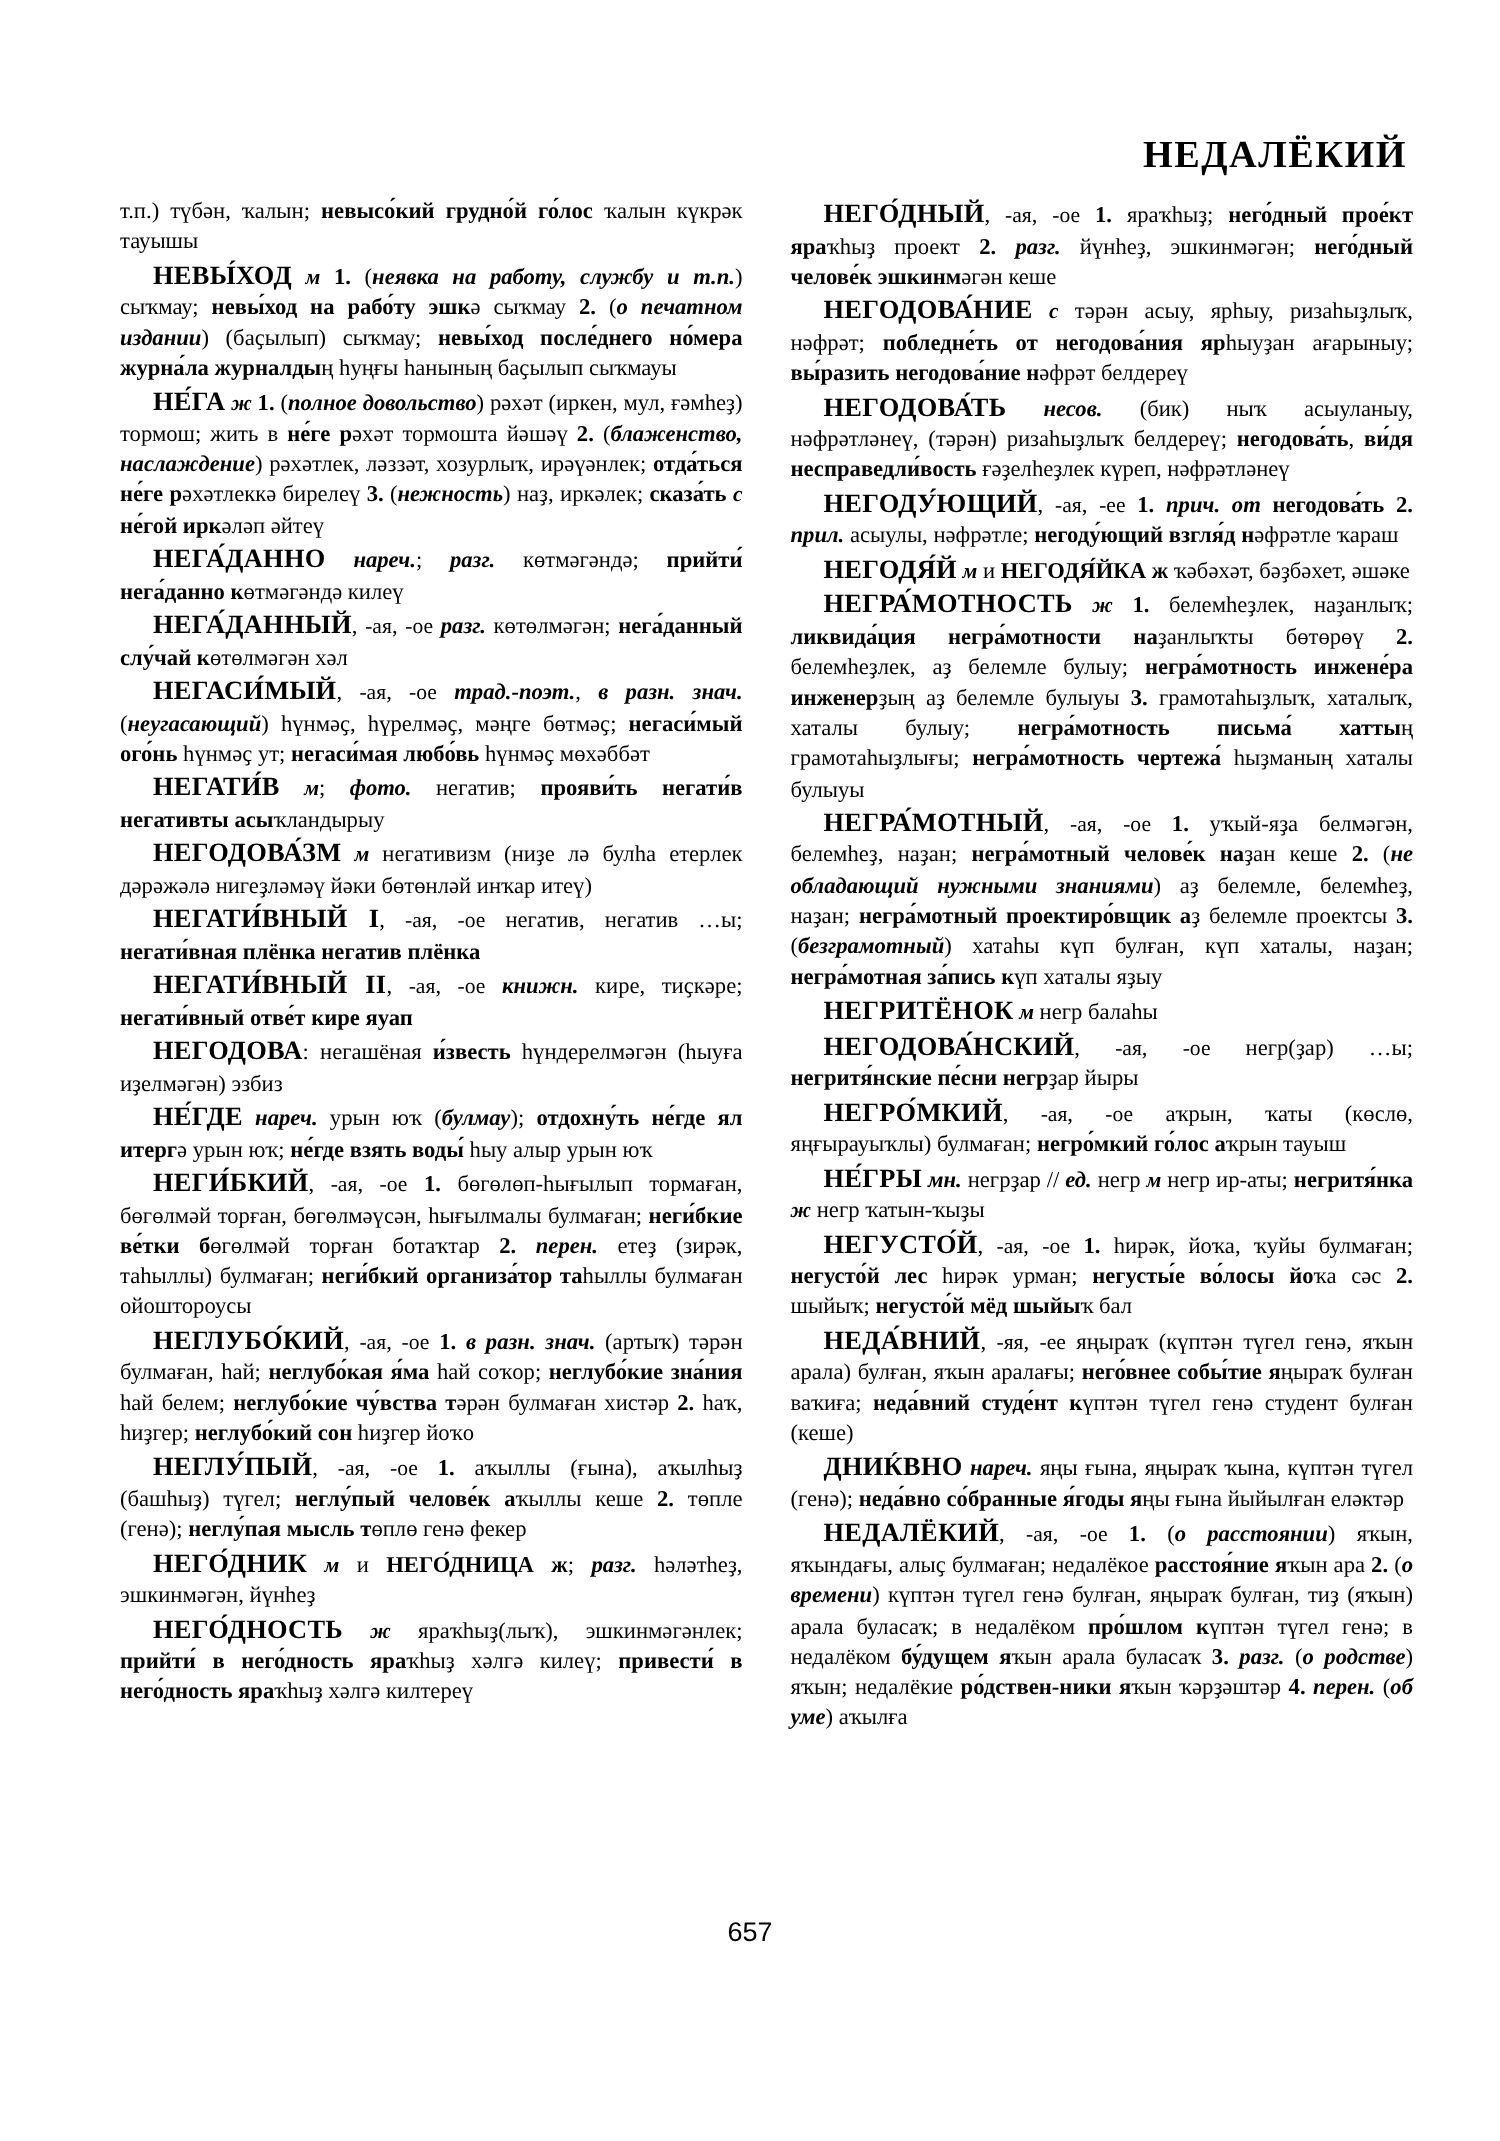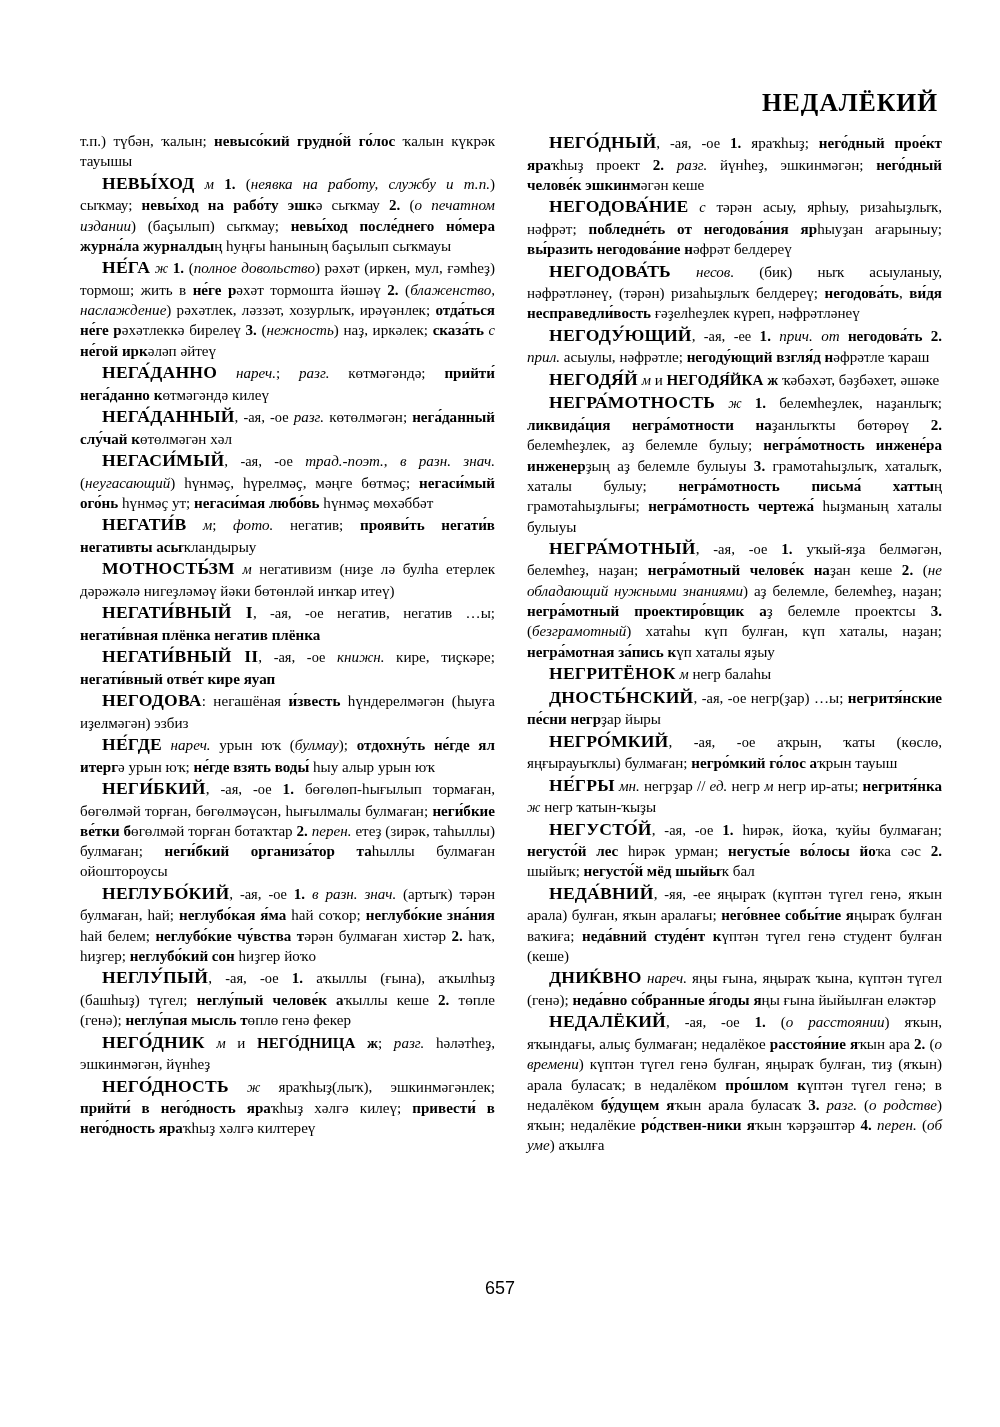--- a/index.html
+++ b/index.html
@@ -59,20 +59,21 @@
     font-weight: bold;
     font-size: 17.6px;
     letter-spacing: 0.2px;
     margin-top: 28px;
   }
   .b {
     font-weight: bold;
   }
   .i {
     font-style: italic;
+    font-weight: bold;
   }
   .num {
     font-weight: bold;
   }
   .sm {
     font-size: 14.4px;
   }
   .page-number {
     position: absolute;
     top: 1278px;
@@ -92,41 +93,41 @@
 
   <div class="columns">
     <div class="col" id="col-left">
         <p class="entry cont">т.п.) түбән, ҡалын; <span class="b">невысо́кий грудно́й го́лос</span> ҡалын күкрәк тауышы</p>
         <p class="entry"><span class="hw"><span class="b">НЕВЫ́ХОД</span></span> <span class="i sm">м</span> <span class="num">1.</span> (<span class="i">неявка на работу, службу и т.п.</span>) сыҡмау; <span class="b">невы́ход на рабо́ту эшк</span>ә сыҡмау <span class="num">2.</span> (<span class="i">о печатном издании</span>) (баҫылып) сыҡмау; <span class="b">невы́ход после́днего но́мера журна́ла журналды</span>ң һуңғы һанының баҫылып сыҡмауы</p>
         <p class="entry"><span class="hw"><span class="b">НЕ́ГА</span></span> <span class="i sm">ж</span> <span class="num">1.</span> (<span class="i">полное довольство</span>) рәхәт (иркен, мул, ғәмһеҙ) тормош; жить в <span class="b">не́ге р</span>әхәт тормошта йәшәү <span class="num">2.</span> (<span class="i">блаженство, наслаждение</span>) рәхәтлек, ләззәт, хозурлыҡ, ирәүәнлек; <span class="b">отда́ться не́ге р</span>әхәтлеккә бирелеү <span class="num">3.</span> (<span class="i">нежность</span>) наҙ, иркәлек; <span class="b">сказа́ть</span> <span class="i sm">с</span> <span class="b">не́гой ирк</span>әләп әйтеү</p>
         <p class="entry"><span class="hw"><span class="b">НЕГА́ДАННО</span></span> <span class="i">нареч.</span>; <span class="i">разг.</span> көтмәгәндә; <span class="b">прийти́ нега́данно к</span>өтмәгәндә килеү</p>
         <p class="entry"><span class="hw"><span class="b">НЕГА́ДАННЫЙ</span></span>, <span class="sm">-ая</span>, <span class="sm">-ое</span> <span class="i">разг.</span> көтөлмәгән; <span class="b">нега́данный слу́чай к</span>өтөлмәгән хәл</p>
         <p class="entry"><span class="hw"><span class="b">НЕГАСИ́МЫЙ</span></span>, <span class="sm">-ая</span>, <span class="sm">-ое</span> <span class="i">трад.-поэт.</span>, <span class="i">в разн. знач.</span> (<span class="i">неугасающий</span>) һүнмәҫ, һүрелмәҫ, мәңге бөтмәҫ; <span class="b">негаси́мый ого́нь</span> һүнмәҫ ут; <span class="b">негаси́мая любо́вь</span> һүнмәҫ мөхәббәт</p>
         <p class="entry"><span class="hw"><span class="b">НЕГАТИ́В</span></span> <span class="i sm">м</span>; <span class="i">фото.</span> негатив; <span class="b">прояви́ть негати́в негативты асы</span>ҡландырыу</p>
-        <p class="entry"><span class="hw"><span class="b">МОТНОСТЬ́ЗМ</span></span> <span class="i sm">м</span> негативизм (ниҙе лә булһа етерлек дәрәжәлә нигеҙләмәү йәки бөтөнләй инҡар итеү)</p>
+        <p class="entry"><span class="hw"><span class="b">НЕГОДОВА́ЗМ</span></span> <span class="i sm">м</span> негативизм (ниҙе лә булһа етерлек дәрәжәлә нигеҙләмәү йәки бөтөнләй инҡар итеү)</p>
         <p class="entry"><span class="hw"><span class="b">НЕГАТИ́ВНЫЙ</span> I</span>, <span class="sm">-ая</span>, <span class="sm">-ое</span> негатив, негатив …ы; <span class="b">негати́вная плёнка негатив плёнка</span></p>
         <p class="entry"><span class="hw"><span class="b">НЕГАТИ́ВНЫЙ</span> II</span>, <span class="sm">-ая</span>, <span class="sm">-ое</span> <span class="i">книжн.</span> кире, тиҫкәре; <span class="b">негати́вный отве́т кире яуап</span></p>
         <p class="entry"><span class="hw">НЕГОДОВА</span>: негашёная <span class="b">и́звесть</span> һүндерелмәгән (һыуға иҙелмәгән) эзбиз</p>
         <p class="entry"><span class="hw"><span class="b">НЕ́ГДЕ</span></span> <span class="i">нареч.</span> урын юҡ (<span class="i">булмау</span>); <span class="b">отдохну́ть не́где ял итерг</span>ә урын юҡ; <span class="b">не́где взять воды́</span> һыу алыр урын юҡ</p>
         <p class="entry"><span class="hw"><span class="b">НЕГИ́БКИЙ</span></span>, <span class="sm">-ая</span>, <span class="sm">-ое</span> <span class="num">1.</span> бөгөлөп-һығылып тормаған, бөгөлмәй торған, бөгөлмәүсән, һығылмалы булмаған; <span class="b">неги́бкие ве́тки б</span>өгөлмәй торған ботаҡтар <span class="num">2.</span> <span class="i">перен.</span> етеҙ (зирәк, таһыллы) булмаған; <span class="b">неги́бкий организа́тор та</span>һыллы булмаған ойоштороусы</p>
         <p class="entry"><span class="hw"><span class="b">НЕГЛУБО́КИЙ</span></span>, <span class="sm">-ая</span>, <span class="sm">-ое</span> <span class="num">1.</span> <span class="i">в разн. знач.</span> (артыҡ) тәрән булмаған, һай; <span class="b">неглубо́кая я́ма</span> һай соҡор; <span class="b">неглубо́кие зна́ния</span> һай белем; <span class="b">неглубо́кие чу́вства т</span>әрән булмаған хистәр <span class="num">2.</span> һаҡ, һиҙгер; <span class="b">неглубо́кий сон</span> һиҙгер йоҡо</p>
         <p class="entry"><span class="hw"><span class="b">НЕГЛУ́ПЫЙ</span></span>, <span class="sm">-ая</span>, <span class="sm">-ое</span> <span class="num">1.</span> аҡыллы (ғына), аҡылһыҙ (башһыҙ) түгел; <span class="b">неглу́пый челове́к а</span>ҡыллы кеше <span class="num">2.</span> төпле (генә); <span class="b">неглу́пая мысль т</span>өплө генә фекер</p>
         <p class="entry"><span class="hw"><span class="b">НЕГО́ДНИК</span></span> <span class="i sm">м</span> и <span class="b">НЕГО́ДНИЦА ж</span>; <span class="i">разг.</span> һәләтһеҙ, эшкинмәгән, йүнһеҙ</p>
         <p class="entry"><span class="hw"><span class="b">НЕГО́ДНОСТЬ</span></span> <span class="i sm">ж</span> яраҡһыҙ(лыҡ), эшкинмәгәнлек; <span class="b">прийти́ в него́дность яра</span>ҡһыҙ хәлгә килеү; <span class="b">привести́ в него́дность яра</span>ҡһыҙ хәлгә килтереү</p>
       </div>
     <div class="col" id="col-right">
         <p class="entry"><span class="hw"><span class="b">НЕГО́ДНЫЙ</span></span>, <span class="sm">-ая</span>, <span class="sm">-ое</span> <span class="num">1.</span> яраҡһыҙ; <span class="b">него́дный прое́кт яра</span>ҡһыҙ проект <span class="num">2.</span> <span class="i">разг.</span> йүнһеҙ, эшкинмәгән; <span class="b">него́дный челове́к эшкинм</span>әгән кеше</p>
         <p class="entry"><span class="hw"><span class="b">НЕГОДОВА́НИЕ</span></span> <span class="i sm">с</span> тәрән асыу, ярһыу, ризаһыҙлыҡ, нәфрәт; <span class="b">побледне́ть от негодова́ния яр</span>һыуҙан ағарыныу; <span class="b">вы́разить негодова́ние н</span>әфрәт белдереү</p>
         <p class="entry"><span class="hw"><span class="b">НЕГОДОВА́ТЬ</span></span> <span class="i">несов.</span> (бик) ныҡ асыуланыу, нәфрәтләнеү, (тәрән) ризаһыҙлыҡ белдереү; <span class="b">негодова́ть</span>, <span class="b">ви́дя несправедли́вость</span> ғәҙелһеҙлек күреп, нәфрәтләнеү</p>
         <p class="entry"><span class="hw"><span class="b">НЕГОДУ́ЮЩИЙ</span></span>, <span class="sm">-ая</span>, <span class="sm">-ее</span> <span class="num">1.</span> <span class="i">прич. от</span> <span class="b">негодова́ть</span> <span class="num">2.</span> <span class="i">прил.</span> асыулы, нәфрәтле; <span class="b">негоду́ющий взгля́д н</span>әфрәтле ҡараш</p>
         <p class="entry"><span class="hw"><span class="b">НЕГОДЯ́Й</span></span> <span class="i sm">м</span> и <span class="b">НЕГОДЯ́ЙКА ж</span> ҡәбәхәт, бәҙбәхет, әшәке</p>
         <p class="entry"><span class="hw"><span class="b">НЕГРА́МОТНОСТЬ</span></span> <span class="i sm">ж</span> <span class="num">1.</span> белемһеҙлек, наҙанлыҡ; <span class="b">ликвида́ция негра́мотности на</span>ҙанлыҡты бөтөрөү <span class="num">2.</span> белемһеҙлек, аҙ белемле булыу; <span class="b">негра́мотность инжене́ра инженер</span>ҙың аҙ белемле булыуы <span class="num">3.</span> грамотаһыҙлыҡ, хаталыҡ, хаталы булыу; <span class="b">негра́мотность письма́ хатты</span>ң грамотаһыҙлығы; <span class="b">негра́мотность чертежа́</span> һыҙманың хаталы булыуы</p>
         <p class="entry"><span class="hw"><span class="b">НЕГРА́МОТНЫЙ</span></span>, <span class="sm">-ая</span>, <span class="sm">-ое</span> <span class="num">1.</span> уҡый-яҙа белмәгән, белемһеҙ, наҙан; <span class="b">негра́мотный челове́к на</span>ҙан кеше <span class="num">2.</span> (<span class="i">не обладающий нужными знаниями</span>) аҙ белемле, белемһеҙ, наҙан; <span class="b">негра́мотный проектиро́вщик а</span>ҙ белемле проектсы <span class="num">3.</span> (<span class="i">безграмотный</span>) хатаһы күп булған, күп хаталы, наҙан; <span class="b">негра́мотная за́пись к</span>үп хаталы яҙыу</p>
         <p class="entry"><span class="hw">НЕГРИТЁНОК</span> <span class="i sm">м</span> негр балаһы</p>
-        <p class="entry"><span class="hw"><span class="b">ДНОСТЬ́НСКИЙ</span></span>, <span class="sm">-ая</span>, <span class="sm">-ое</span> негр(ҙар) …ы; <span class="b">негритя́нские пе́сни негр</span>ҙар йыры</p>
+        <p class="entry"><span class="hw"><span class="b">НЕГОДОВА́НСКИЙ</span></span>, <span class="sm">-ая</span>, <span class="sm">-ое</span> негр(ҙар) …ы; <span class="b">негритя́нские пе́сни негр</span>ҙар йыры</p>
         <p class="entry"><span class="hw"><span class="b">НЕГРО́МКИЙ</span></span>, <span class="sm">-ая</span>, <span class="sm">-ое</span> аҡрын, ҡаты (көслө, яңғырауыҡлы) булмаған; <span class="b">негро́мкий го́лос а</span>ҡрын тауыш</p>
         <p class="entry"><span class="hw"><span class="b">НЕ́ГРЫ</span></span> <span class="i">мн.</span> негрҙар // <span class="i">ед.</span> негр <span class="i sm">м</span> негр ир-аты; <span class="b">негритя́нка</span> <span class="i sm">ж</span> негр ҡатын-ҡыҙы</p>
         <p class="entry"><span class="hw"><span class="b">НЕГУСТО́Й</span></span>, <span class="sm">-ая</span>, <span class="sm">-ое</span> <span class="num">1.</span> һирәк, йоҡа, ҡуйы булмаған; <span class="b">негусто́й лес</span> һирәк урман; <span class="b">негусты́е во́лосы йо</span>ҡа сәс <span class="num">2.</span> шыйыҡ; <span class="b">негусто́й мёд шыйы</span>ҡ бал</p>
         <p class="entry"><span class="hw"><span class="b">НЕДА́ВНИЙ</span></span>, <span class="sm">-яя</span>, <span class="sm">-ее</span> яңыраҡ (күптән түгел генә, яҡын арала) булған, яҡын аралағы; <span class="b">него́внее собы́тие я</span>ңыраҡ булған ваҡиға; <span class="b">неда́вний студе́нт к</span>үптән түгел генә студент булған (кеше)</p>
         <p class="entry"><span class="hw"><span class="b">ДНИЌВНО</span></span> <span class="i">нареч.</span> яңы ғына, яңыраҡ ҡына, күптән түгел (генә); <span class="b">неда́вно со́бранные я́годы я</span>ңы ғына йыйылған еләктәр</p>
         <p class="entry"><span class="hw">НЕДАЛЁКИЙ</span>, <span class="sm">-ая</span>, <span class="sm">-ое</span> <span class="num">1.</span> (<span class="i">о расстоянии</span>) яҡын, яҡындағы, алыҫ булмаған; недалёкое <span class="b">расстоя́ние я</span>ҡын ара <span class="num">2.</span> (<span class="i">о времени</span>) күптән түгел генә булған, яңыраҡ булған, тиҙ (яҡын) арала буласаҡ; в недалёком <span class="b">про́шлом к</span>үптән түгел генә; в недалёком <span class="b">бу́дущем я</span>ҡын арала буласаҡ <span class="num">3.</span> <span class="i">разг.</span> (<span class="i">о родстве</span>) яҡын; недалёкие <span class="b">ро́дствен-ники я</span>ҡын ҡәрҙәштәр <span class="num">4.</span> <span class="i">перен.</span> (<span class="i">об уме</span>) аҡылға</p>
       </div>
   </div>
 
   <div class="page-number">657</div>

